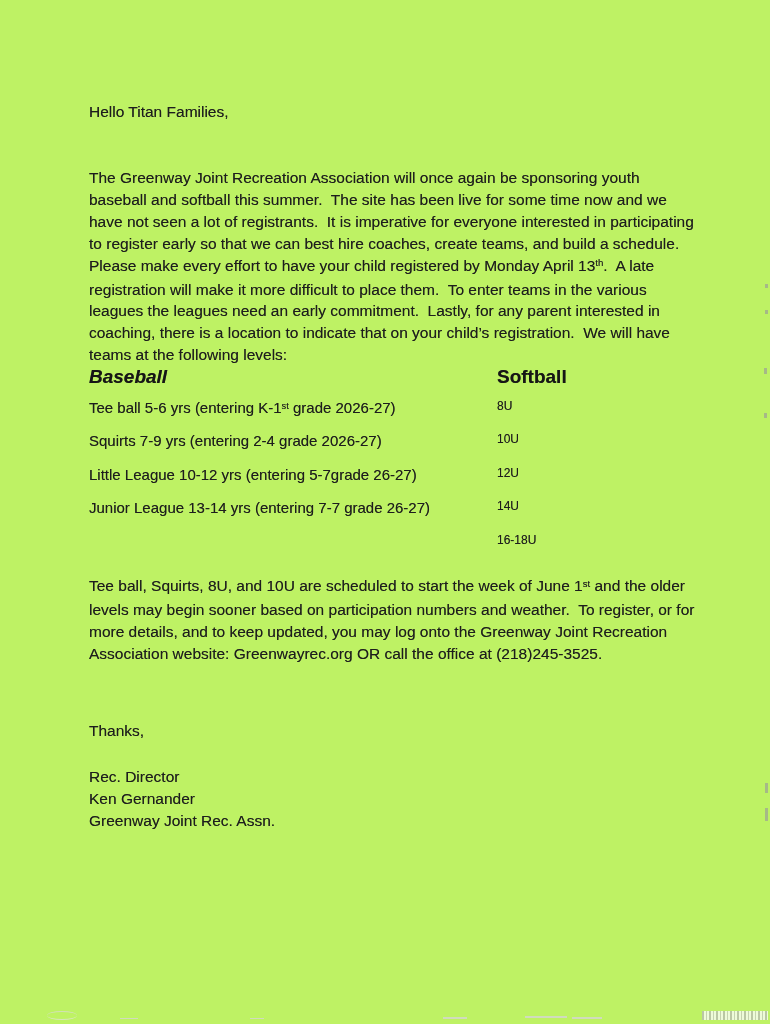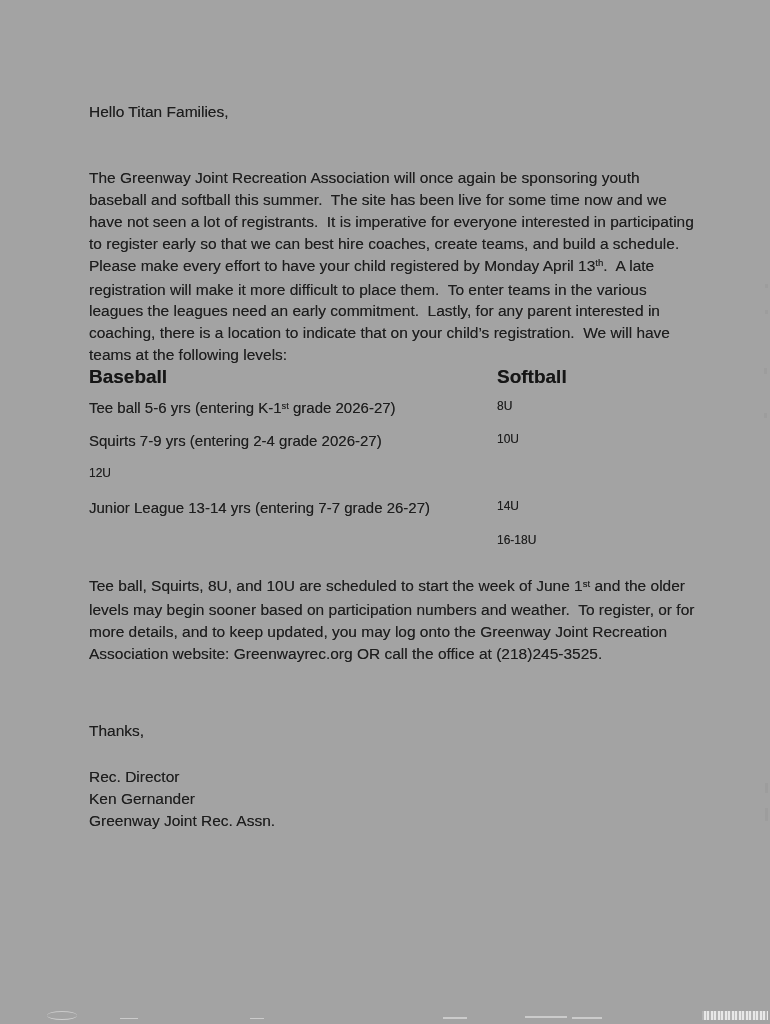--- a/index.html
+++ b/index.html
@@ -7,21 +7,21 @@
     padding: 0;
     width: 770px;
     height: 1024px;
     background: #ffffff;
     overflow: hidden;
   }
   .page {
     position: relative;
     width: 770px;
     height: 1024px;
-    background: #a3a3a3;
+    background: #bef264;
     font-family: "Liberation Sans", sans-serif;
     color: #1d1d1d;
   }
   .txt {
     position: absolute;
     white-space: pre-wrap;
     font-size: 15.5px;
     line-height: 21.9px;
     color: #1d1d1d;
     text-shadow: 0 0 0.5px rgba(25,25,25,0.55);
@@ -37,21 +37,21 @@
     top: -0.45em;
     letter-spacing: 0;
   }
   .levels-headings {
     position: absolute;
     left: 89px;
     top: 366px;
     width: 620px;
     display: flex;
   }
-  .levels-headings .col-b { width: 408px; }
+  .levels-headings .col-b { width: 408px; font-style: italic; }
   .heading {
     font-size: 19px;
     font-weight: bold;
     color: #161616;
     text-shadow: 0 0 0.6px rgba(20,20,20,0.6);
   }
   .levels-rows {
     position: absolute;
     left: 89px;
     top: 399px;
@@ -138,20 +138,21 @@
   <div class="levels-rows">
     <div class="level-row">
       <span class="col-b"><span>Tee ball 5-6 yrs (entering K-1</span><span class="sup">st</span><span> grade 2026-27)</span></span>
       <span class="col-s">8U</span>
     </div>
     <div class="level-row">
       <span class="col-b">Squirts 7-9 yrs (entering 2-4 grade 2026-27)</span>
       <span class="col-s">10U</span>
     </div>
     <div class="level-row">
+      <span class="col-b">Little League 10-12 yrs (entering 5-7grade 26-27)</span>
       <span class="col-s">12U</span>
     </div>
     <div class="level-row">
       <span class="col-b">Junior League 13-14 yrs (entering 7-7 grade 26-27)</span>
       <span class="col-s">14U</span>
     </div>
     <div class="level-row">
       <span class="col-b"></span>
       <span class="col-s">16-18U</span>
     </div>

